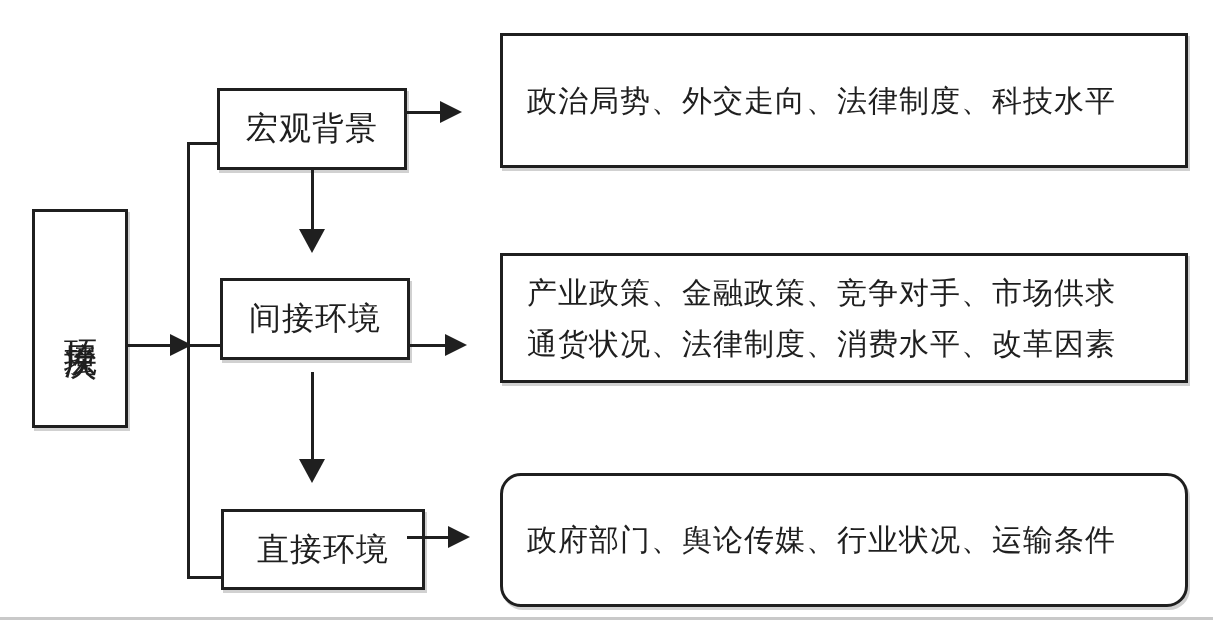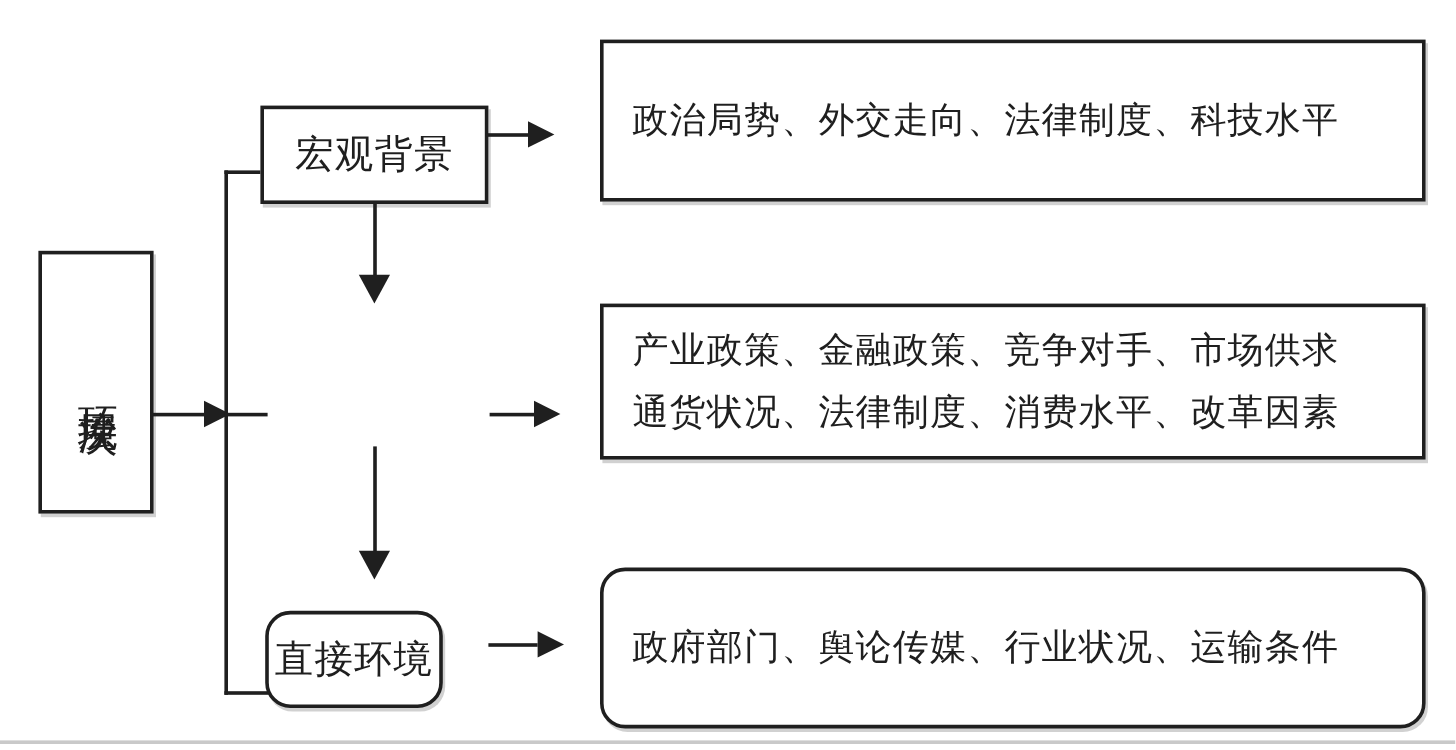--- a/index.html
+++ b/index.html
@@ -44,21 +44,21 @@
     text-orientation: upright;
     font-size: 33px;
     letter-spacing: 3px;
     line-height: 1;
   }
 
   
   .level-label { font-size: 32px; letter-spacing: 1px; }
   .box-macro    { left: 217px; top:  88px; width: 190px; height: 82px; }
   .box-indirect { left: 220px; top: 278px; width: 190px; height: 82px; }
-  .box-direct   { left: 221px; top: 509px; width: 148px; height: 81px; border-radius: 21px; }
+  .box-direct   { left: 221px; top: 509px; width: 204px; height: 81px; }
 
   
   .detail-box {
     left: 500px; width: 688px;
     flex-direction: column;
     align-items: flex-start;
     justify-content: center;
     row-gap: 19px;
     padding-left: 24px;
   }
@@ -112,20 +112,23 @@
 
   <div class="box box-macro">
     <span class="level-label">宏观背景</span>
   </div>
   <div class="line macro-arrow-line"></div>
   <div class="arrow-right macro-arrow-head"></div>
 
   <div class="line down1-line"></div>
   <div class="arrow-down down1-head"></div>
 
+  <div class="box box-indirect">
+    <span class="level-label">间接环境</span>
+  </div>
   <div class="line indirect-arrow-line"></div>
   <div class="arrow-right indirect-arrow-head"></div>
 
   <div class="line down2-line"></div>
   <div class="arrow-down down2-head"></div>
 
   <div class="box box-direct">
     <span class="level-label">直接环境</span>
   </div>
   <div class="line direct-arrow-line"></div>

